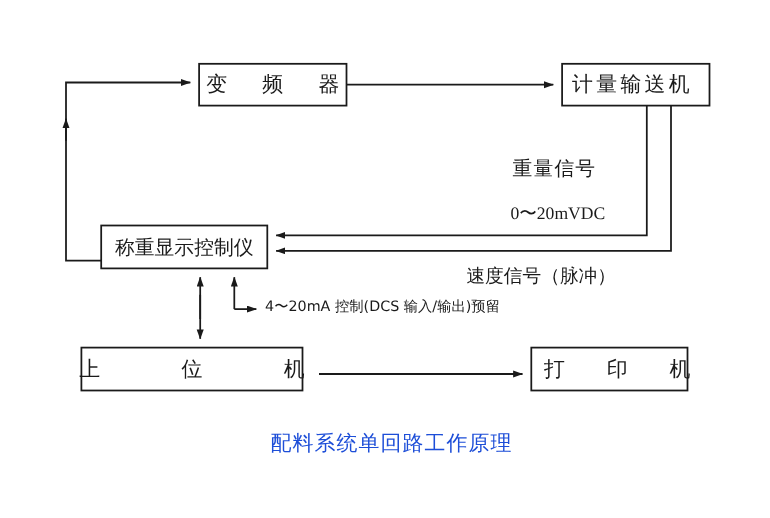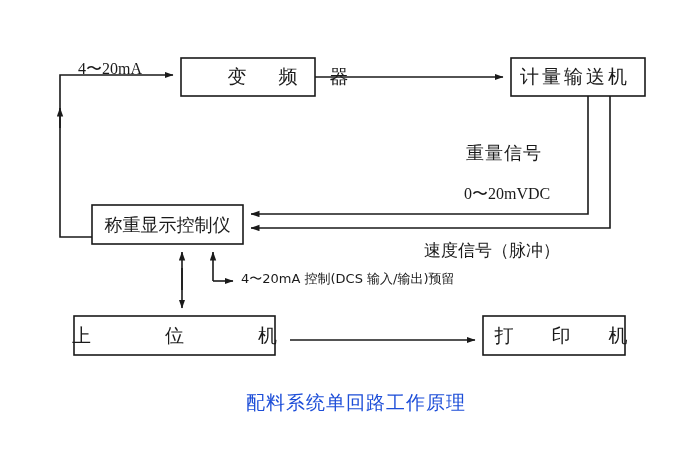--- a/index.html
+++ b/index.html
@@ -112,31 +112,30 @@
       <line x1="182" y1="290" x2="182" y2="252" marker-end="url(#arrowUp)"></line>
       <line x1="182" y1="268" x2="182" y2="308" marker-end="url(#arrowR)"></line>
 
       <path d="M213,281 L213,252" marker-end="url(#arrowUp)"></path>
       <path d="M213,281 L233,281" marker-end="url(#arrowR)"></path>
 
       <line x1="290" y1="340" x2="475" y2="340" marker-end="url(#arrowR)"></line>
     </g>
   </svg>
 
-  <div class="box-label box-cn-wide" style="left:181px; top:58px; width:134px; height:38px;margin-left:40px;">变 频 器</div>
+  <div class="box-label box-cn-wide" style="left:181px; top:58px; width:134px; height:38px;">变 频 器</div>
 
   <div class="box-label box-cn" style="left:508px; top:58px; width:134px; height:38px;">计量输送机</div>
 
   <div class="box-label box-cn" style="left:92px; top:205px; width:151px; height:39px; font-size:18px; letter-spacing:0px;">称重显示控制仪</div>
 
   <div class="box-label box-cn-wide" style="left:74px; top:316px; width:201px; height:39px; letter-spacing:34px; text-indent:34px;">上 位 机</div>
 
   <div class="box-label box-cn-wide" style="left:483px; top:316px; width:156px; height:39px; letter-spacing:16px; text-indent:16px;">打 印 机</div>
 
-  <div class="free-label lbl-mono" style="left:78px; top:59px;">4〜20mA</div>
 
   <div class="free-label lbl-cn" style="left:466px; top:141px;">重量信号</div>
 
   <div class="free-label lbl-mono" style="left:464px; top:184px;">0〜20mVDC</div>
 
   <div class="free-label lbl-cn-sm" style="left:424px; top:239px;">速度信号（脉冲）</div>
 
 
   <div class="free-label lbl-mixed" style="left:241px; top:270px;">4〜20mA 控制(DCS 输入/输出)预留</div>
 

